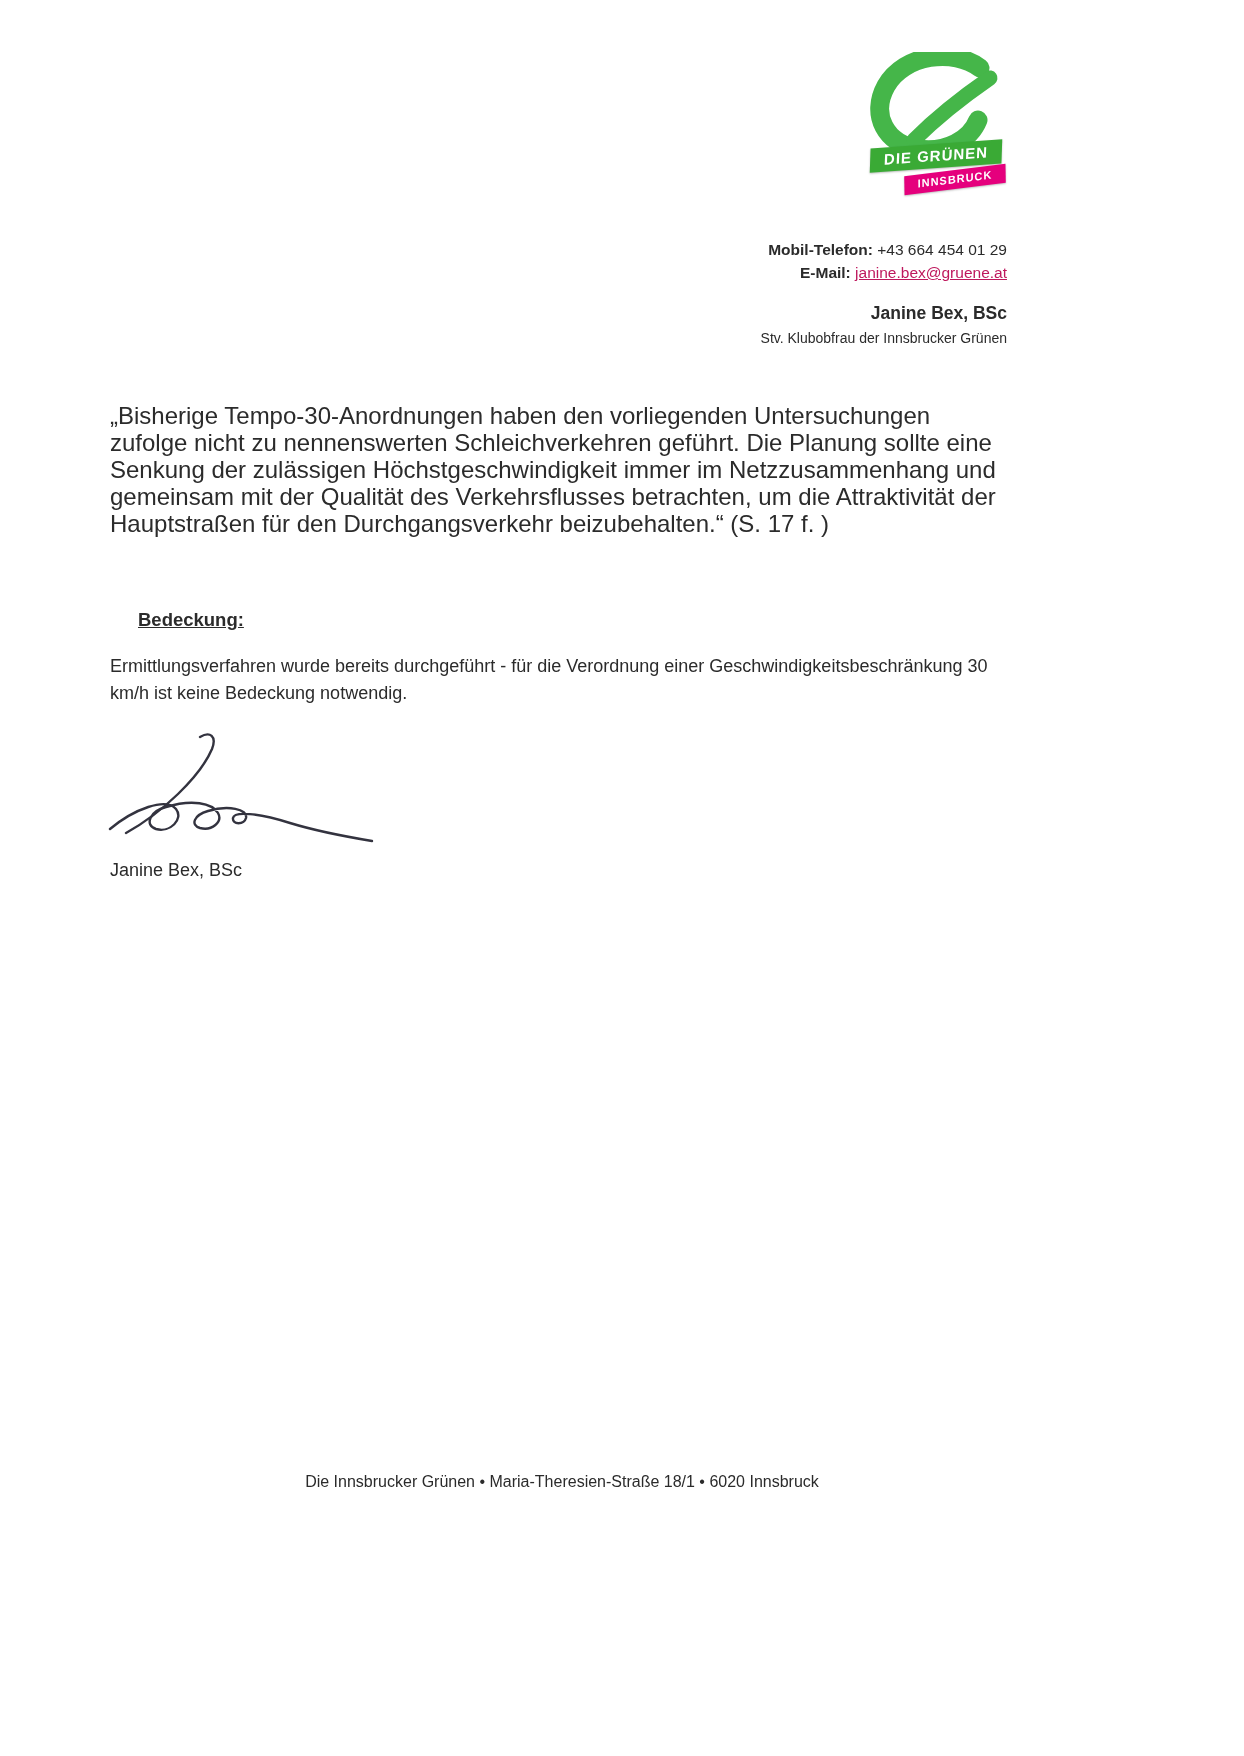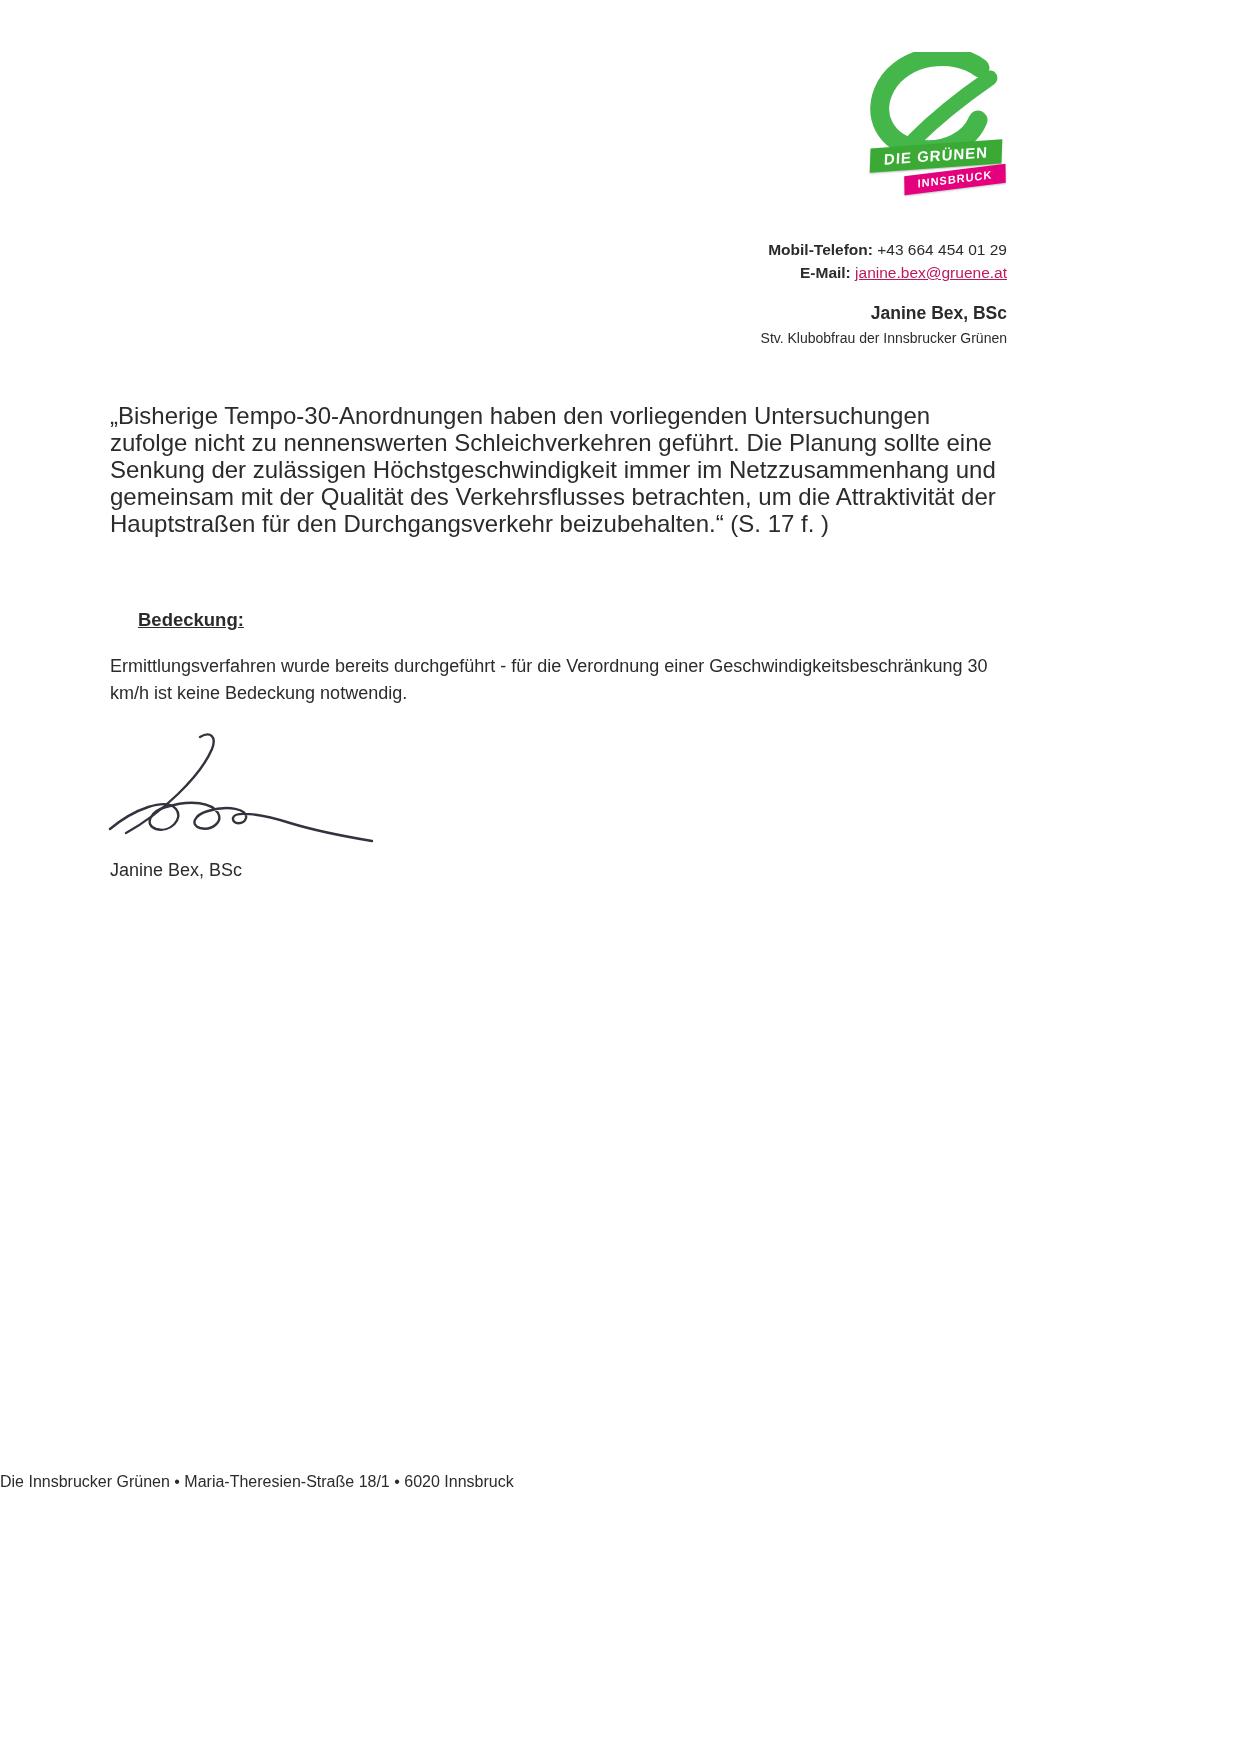--- a/index.html
+++ b/index.html
@@ -118,21 +118,21 @@
     margin: 6px 0 0 0;
     font-size: 18px;
   }
 
   
   .footer {
     position: absolute;
     left: 0;
     right: 120px;
     top: 1470px;
-    text-align: left;
+    text-align: center;
     font-size: 16px;
     line-height: 24px;
   }
   .footer .page-num { margin-top: 8px; }
 </style>
 </head>
 <body>
 
 <div class="page">
 

